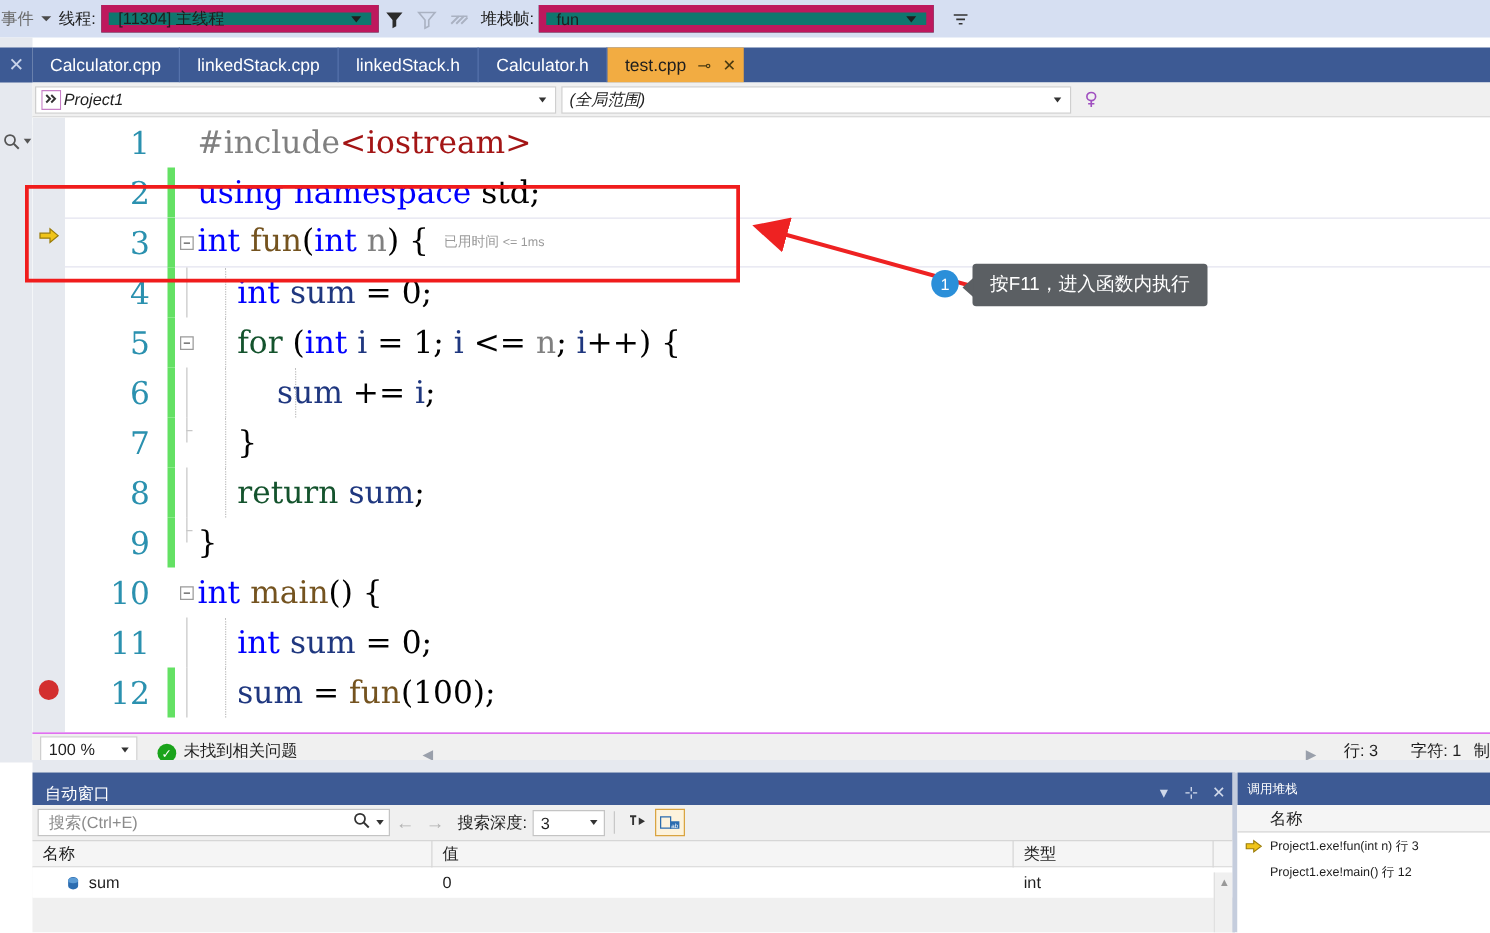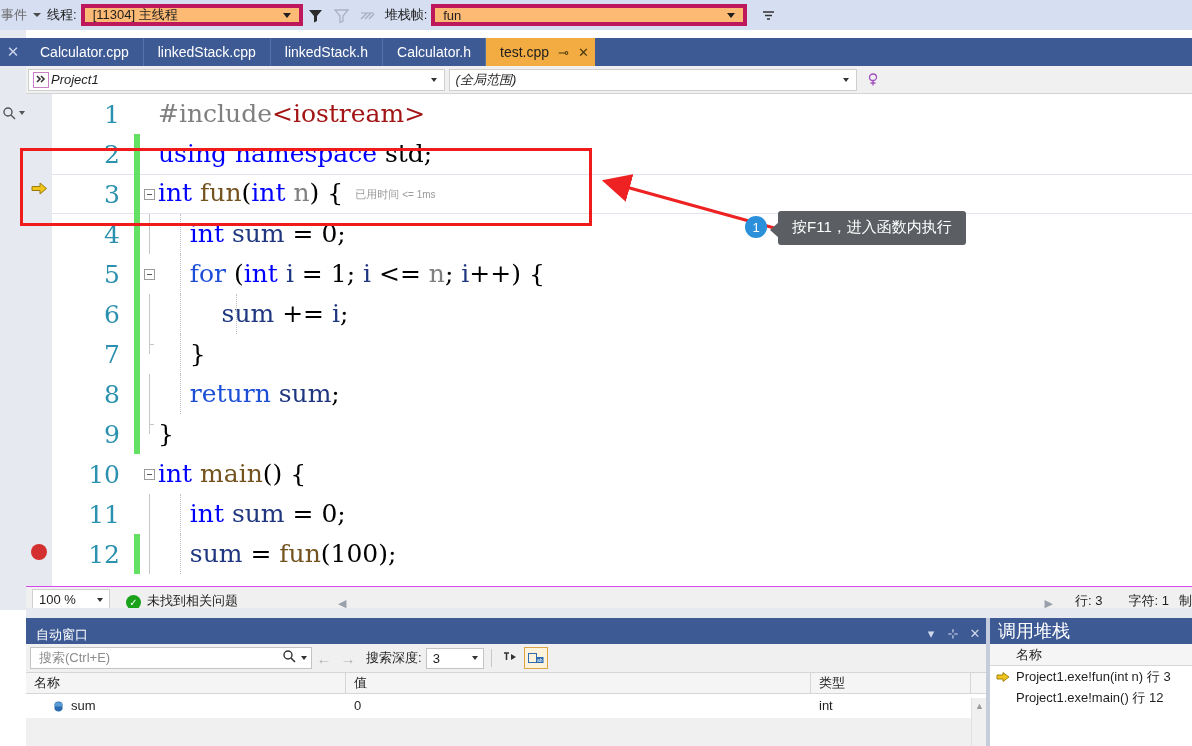--- a/index.html
+++ b/index.html
@@ -20,21 +20,21 @@
     font-size: 13px; color: #1e1e1e;
   }
   .dt-partial-label { color: #6a6a6a; font-size: 13px; padding-left: 1px; }
   .dt-caret {
     display: inline-block; width: 0; height: 0;
     border-left: 4px solid transparent; border-right: 4px solid transparent;
     border-top: 4px solid #4a4a4a; margin: 0 6px;
   }
   .dt-label { font-size: 13px; color: #1e1e1e; margin-right: 4px; }
   .dt-combo {
-    background: #fdba74; border: 4px solid #be185d;
+    background: #0f766e; border: 6px solid #be185d;
     height: 22px; display: flex; align-items: center;
     padding: 0 4px 0 8px; font-size: 13px; color: #1e1e1e;
     position: relative;
   }
   .dt-combo .val { flex: 1; white-space: nowrap; overflow: hidden; }
   .dt-combo .arr {
     width: 0; height: 0; margin-left: 8px; margin-right: 4px;
     border-left: 4px solid transparent; border-right: 4px solid transparent;
     border-top: 5px solid #1e1e1e;
   }
@@ -148,21 +148,21 @@
     font-family: "DejaVu Serif", serif; letter-spacing: 0px;
   }
   .guide {
     position: absolute; width: 1px; height: 40px; top: 0;
     border-left: 1px dotted #c0c0c0;
   }
   
   .t-pre   { color: #808080; }
   .t-str   { color: #a31515; }
   .t-kw    { color: #0000ff; }
-  .t-kw2   { color: #1d4ed8; }
+  .t-kw2   { color: #14532d; }
   .t-fn    { color: #74531f; }
   .t-var   { color: #1f377f; }
   .t-num   { color: #000000; }
   .t-punc  { color: #000000; }
   .t-id    { color: #808080; }
 
   
   .cur-line-band {
     position: absolute; left: 0; right: 0; height: 40px;
     background: #ffffff;
@@ -291,29 +291,29 @@
     width: 15px; height: 15px; display: flex; align-items: center;
     justify-content: center; color: #999; font-size: 9px;
   }
 
   .callstack-panel {
     position: absolute; left: 990px; top: 618px; width: 202px; height: 128px;
     background: #ffffff;
   }
   .cs-head {
     height: 26px; background: #3d5a94; color: #ffffff;
-    display: flex; align-items: center; padding-left: 8px; font-size: 18px;
+    display: flex; align-items: center; padding-left: 8px; font-size: 10px;
   }
   .cs-colhead {
     height: 22px; background: #f5f5f5; border-bottom: 1px solid #d6d6d6;
     display: flex; align-items: center; font-size: 13px; padding-left: 26px;
     color: #1e1e1e;
   }
   .cs-row {
-    height: 21px; display: flex; align-items: center; font-size: 13px;
+    height: 21px; display: flex; align-items: center; font-size: 10px;
     color: #1e1e1e; white-space: nowrap; overflow: hidden;
   }
   .cs-row .mark { width: 26px; flex: 0 0 26px; display: flex; align-items: center; justify-content: center; }
   .cs-row.ext { color: #8a8a8a; }
 
   .vert-div {
     position: absolute; left: 986px; top: 618px; width: 4px; height: 128px;
     background: #c5cddd;
   }
   .bottom-left-edge {

